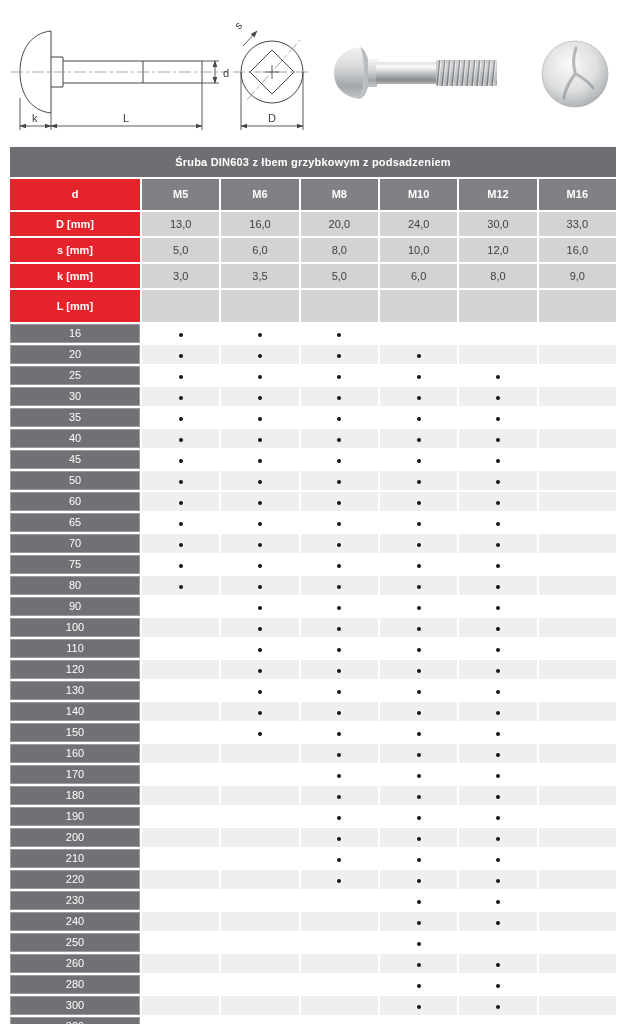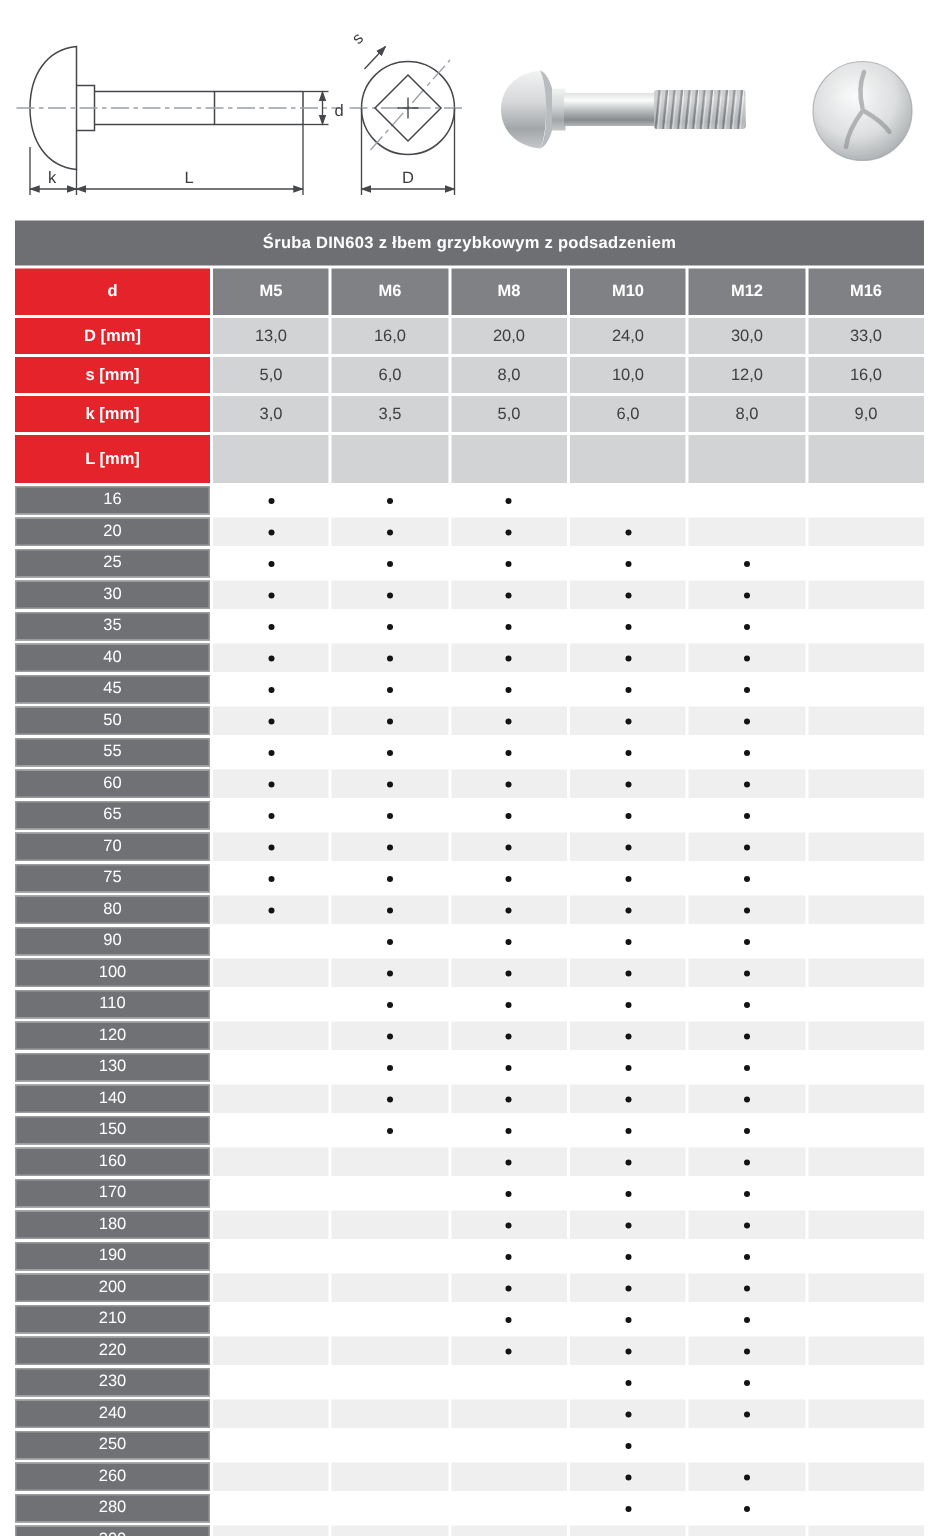--- a/index.html
+++ b/index.html
@@ -273,29 +273,20 @@
         <tr>
           <td class="len-label">50</td>
           <td class="len-cell alt"><span class="dot"></span></td>
           <td class="len-cell alt"><span class="dot"></span></td>
           <td class="len-cell alt"><span class="dot"></span></td>
           <td class="len-cell alt"><span class="dot"></span></td>
           <td class="len-cell alt"><span class="dot"></span></td>
           <td class="len-cell alt"></td>
         </tr>
         <tr>
-          <td class="len-label">55</td>
-          <td class="len-cell"><span class="dot"></span></td>
-          <td class="len-cell"><span class="dot"></span></td>
-          <td class="len-cell"><span class="dot"></span></td>
-          <td class="len-cell"><span class="dot"></span></td>
-          <td class="len-cell"><span class="dot"></span></td>
-          <td class="len-cell"></td>
-        </tr>
-        <tr>
           <td class="len-label">60</td>
           <td class="len-cell alt"><span class="dot"></span></td>
           <td class="len-cell alt"><span class="dot"></span></td>
           <td class="len-cell alt"><span class="dot"></span></td>
           <td class="len-cell alt"><span class="dot"></span></td>
           <td class="len-cell alt"><span class="dot"></span></td>
           <td class="len-cell alt"></td>
         </tr>
         <tr>
           <td class="len-label">65</td>

